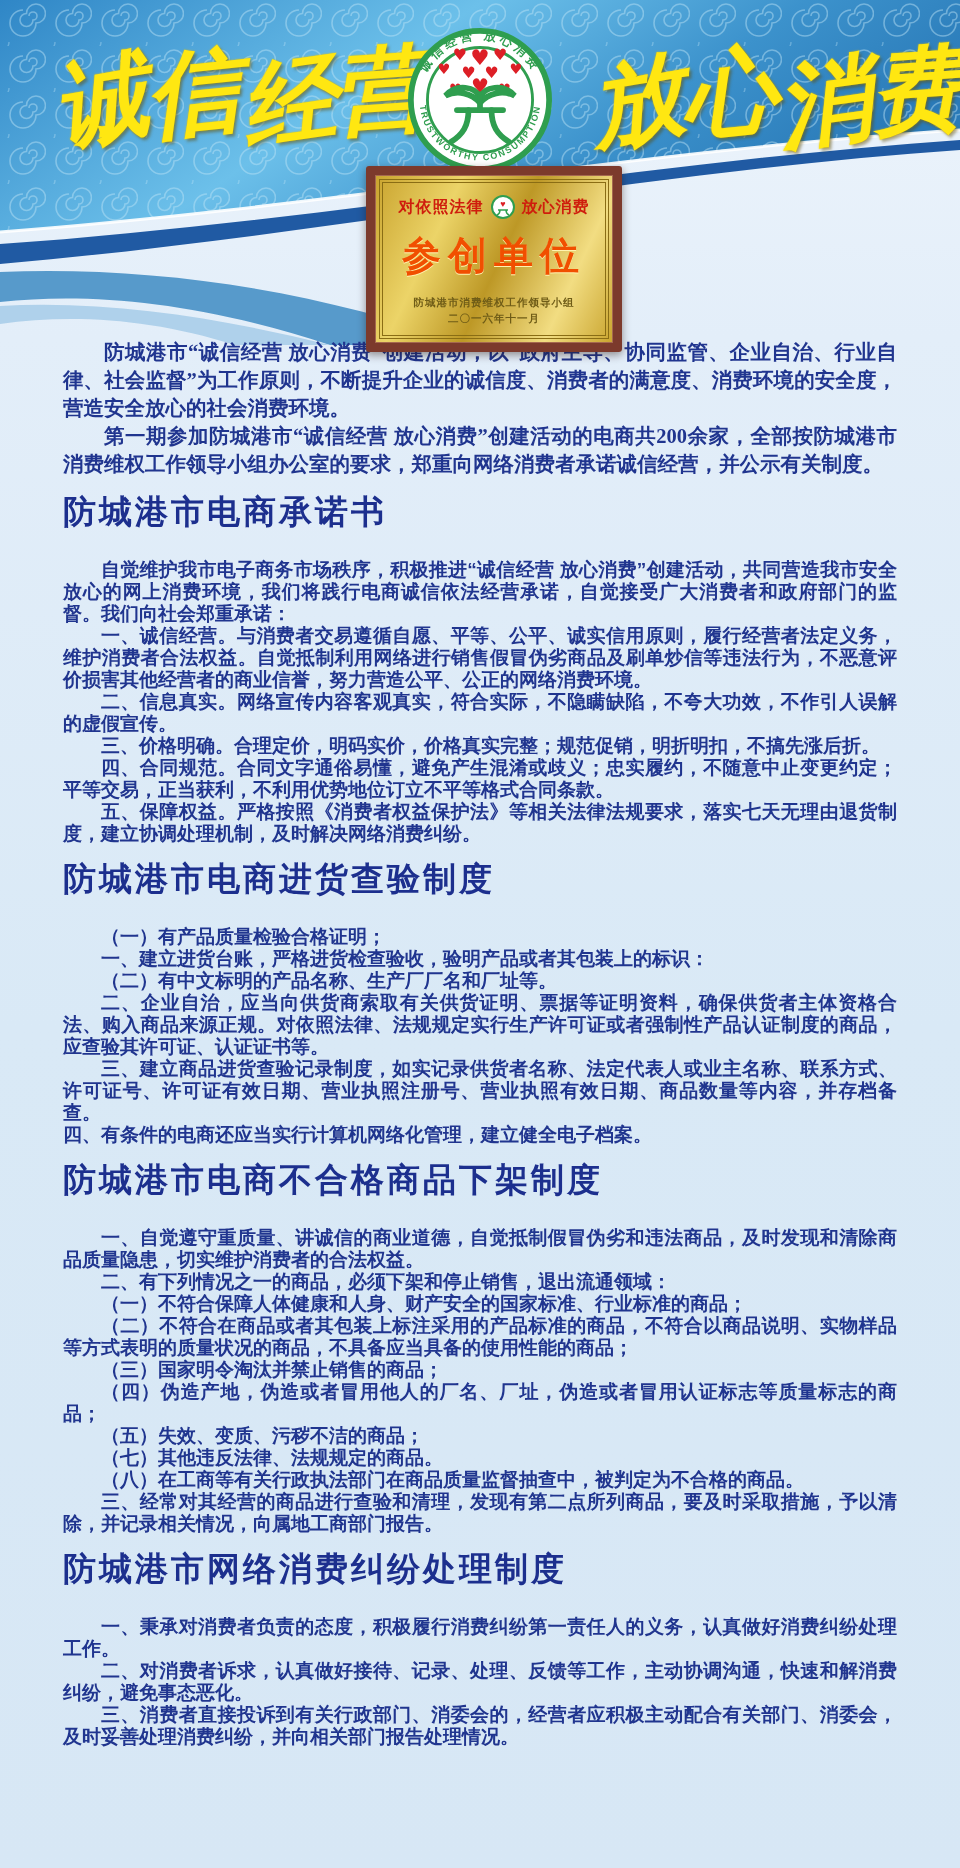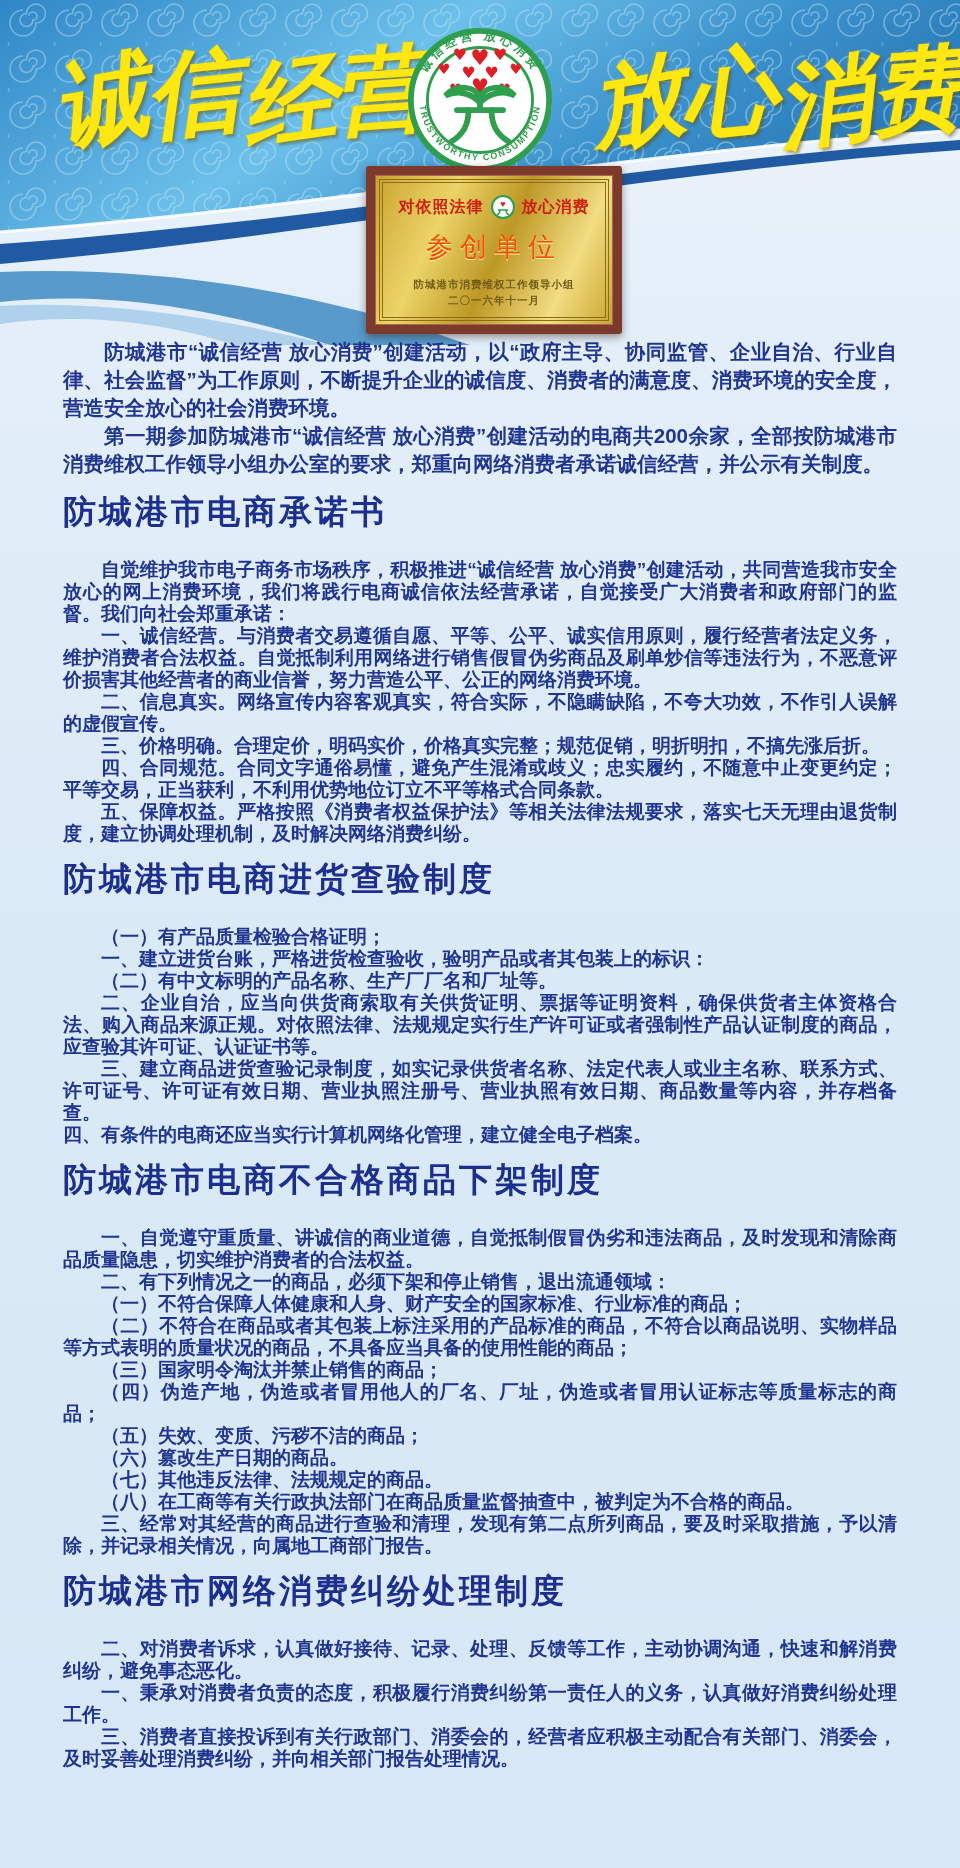--- a/index.html
+++ b/index.html
@@ -26,28 +26,28 @@
 
   
   .plaque{position:absolute;left:366px;top:166px;width:238px;z-index:5;
       border:9px solid #7c3a2c;border-radius:3px;
       box-shadow:0 3px 8px rgba(40,20,10,.45), inset 0 0 0 1px #a5684f;
       background:linear-gradient(115deg,#c9a32e,#ecd468 28%,#bd9826 52%,#f2dd82 78%,#c9a42e);}
   .plaque-inner{margin:7px;border:1px solid #8a6d14;outline:1px solid #8a6d14;outline-offset:2px;
       padding:10px 6px 8px;text-align:center;}
   .plaque-row{display:flex;align-items:center;justify-content:center;gap:7px;margin-top:2px;}
   .plaque-row .small-title{font-size:16px;font-weight:bold;color:#cf1d0d;letter-spacing:1px;}
-  .plaque-title{font-size:27px;font-weight:normal;color:#f14f00;letter-spacing:7px;margin:10px 0 12px;
+  .plaque-title{font-size:39px;font-weight:bold;color:#f14f00;letter-spacing:7px;margin:10px 0 12px;
       text-shadow:0 1px 0 #fff3b0;}
   .plaque-issuer,.plaque-date{font-size:10.5px;color:#6f5c17;font-weight:bold;letter-spacing:1px;line-height:1.5;}
 
   
   .content{position:absolute;left:63px;top:338px;width:834px;z-index:2;color:#20358f;}
   .content p{margin:0;text-align:justify;font-weight:bold;}
-  .intro p{font-size:20.5px;line-height:28px;text-indent:2em;}
+  .intro p{font-size:20.5px;line-height:28px;text-indent:2em;font-family:Liberation Serif, serif;}
   .section p{font-size:19px;line-height:22px;text-indent:2em;}
   .section p.noindent{text-indent:0;}
   .section h2{margin:12px 0 24px;font-size:33px;font-weight:bold;color:#1c2f8e;
       text-align:left;letter-spacing:3px;}
 </style>
 </head>
 <body>
 
 <div class="poster">
 
@@ -168,29 +168,28 @@
         </div>
         <div class="section">
           <h2>防城港市电商不合格商品下架制度</h2>
           <p>一、自觉遵守重质量、讲诚信的商业道德，自觉抵制假冒伪劣和违法商品，及时发现和清除商品质量隐患，切实维护消费者的合法权益。</p>
           <p>二、有下列情况之一的商品，必须下架和停止销售，退出流通领域：</p>
           <p>（一）不符合保障人体健康和人身、财产安全的国家标准、行业标准的商品；</p>
           <p>（二）不符合在商品或者其包装上标注采用的产品标准的商品，不符合以商品说明、实物样品等方式表明的质量状况的商品，不具备应当具备的使用性能的商品；</p>
           <p>（三）国家明令淘汰并禁止销售的商品；</p>
           <p>（四）伪造产地，伪造或者冒用他人的厂名、厂址，伪造或者冒用认证标志等质量标志的商品；</p>
           <p>（五）失效、变质、污秽不洁的商品；</p>
-          <p>（六）篡改生产日期的商品。</p>
           <p>（七）其他违反法律、法规规定的商品。</p>
           <p>（八）在工商等有关行政执法部门在商品质量监督抽查中，被判定为不合格的商品。</p>
           <p>三、经常对其经营的商品进行查验和清理，发现有第二点所列商品，要及时采取措施，予以清除，并记录相关情况，向属地工商部门报告。</p>
         </div>
         <div class="section">
           <h2>防城港市网络消费纠纷处理制度</h2>
+          <p>一、秉承对消费者负责的态度，积极履行消费纠纷第一责任人的义务，认真做好消费纠纷处理工作。</p>
           <p>二、对消费者诉求，认真做好接待、记录、处理、反馈等工作，主动协调沟通，快速和解消费纠纷，避免事态恶化。</p>
-          <p>一、秉承对消费者负责的态度，积极履行消费纠纷第一责任人的义务，认真做好消费纠纷处理工作。</p>
           <p>三、消费者直接投诉到有关行政部门、消委会的，经营者应积极主动配合有关部门、消委会，及时妥善处理消费纠纷，并向相关部门报告处理情况。</p>
         </div>
       </div>
   </div>
 
   <svg id="footer-svg" class="deco" width="960" height="200" viewBox="0 0 200 0 ">
     <defs>
       <linearGradient id="fg" x1="0" y1="0" x2="1" y2="0.3">
         <stop offset="0" stop-color="#2f86c6"></stop>
         <stop offset="0.5" stop-color="#57b0e2"></stop>

